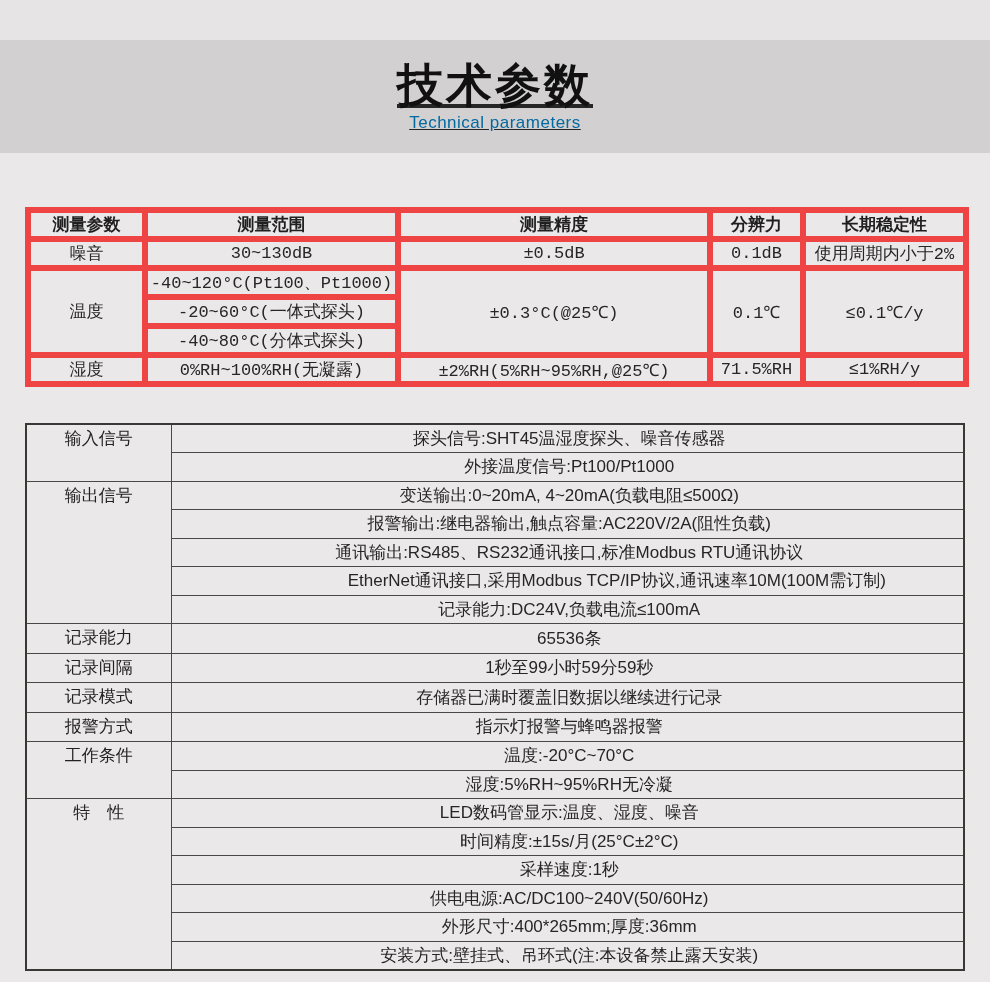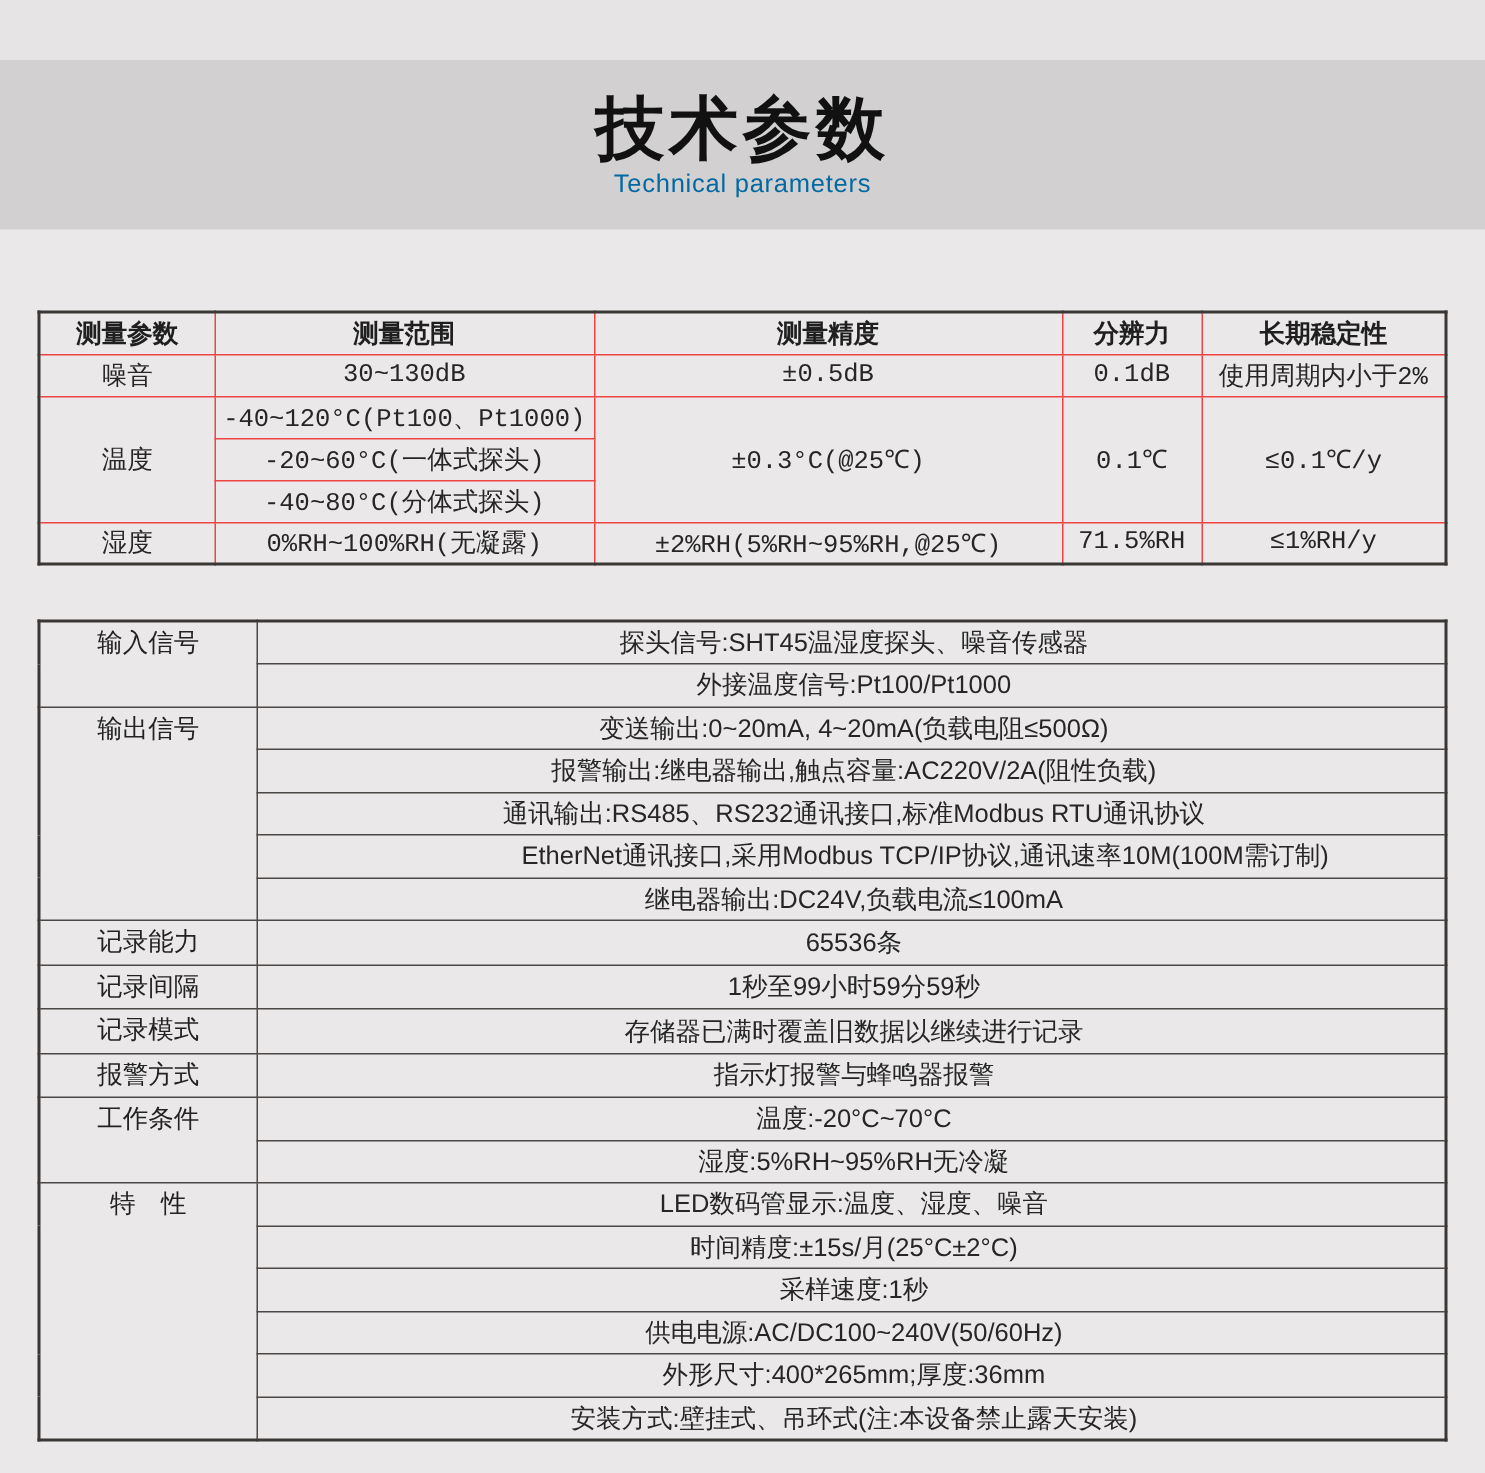--- a/index.html
+++ b/index.html
@@ -20,20 +20,21 @@
     height: 40px;
     background: #e6e4e4;
   }
   .title-band {
     height: 113px;
     background: #d2d0d0;
     display: flex;
     flex-direction: column;
     align-items: center;
     justify-content: center;
+    text-decoration: underline;
   }
   .title-band h1 {
     margin: 0;
     font-size: 46px;
     line-height: 1.1;
     font-weight: 700;
     letter-spacing: 3px;
     color: #111111;
   }
   .title-band .subtitle {
@@ -47,21 +48,21 @@
   }
   table {
     border-collapse: collapse;
     table-layout: fixed;
     width: 938px;
   }
   .t1 {
     border: 2px solid #3a3734;
   }
   .t1 th, .t1 td {
-    border: 1px solid #ef4444;
+    border: 6px solid #ef4444;
     font-size: 17px;
     text-align: center;
     vertical-align: middle;
     padding: 0 2px;
     overflow: hidden;
     white-space: nowrap;
   }
   .t1 tr { height: 28px; }
   .t1 th { font-weight: 700; color: #1f1f1f; }
   .t1 td { font-weight: 400; font-family: Liberation Mono, monospace; }
@@ -179,21 +180,21 @@
         <tr>
           <td class="val">报警输出:继电器输出,触点容量:AC220V/2A(阻性负载)</td>
         </tr>
         <tr>
           <td class="val">通讯输出:RS485、RS232通讯接口,标准Modbus RTU通讯协议</td>
         </tr>
         <tr>
           <td class="val indent">EtherNet通讯接口,采用Modbus TCP/IP协议,通讯速率10M(100M需订制)</td>
         </tr>
         <tr>
-          <td class="val">继电器输出:DC24V,负载电流≤100mA</td>
+          <td class="val">记录能力:DC24V,负载电流≤100mA</td>
         </tr>
 
         <tr>
           <td class="label">记录能力</td>
           <td class="val">65536条</td>
         </tr>
 
         <tr>
           <td class="label">记录间隔</td>
           <td class="val">1秒至99小时59分59秒</td>

